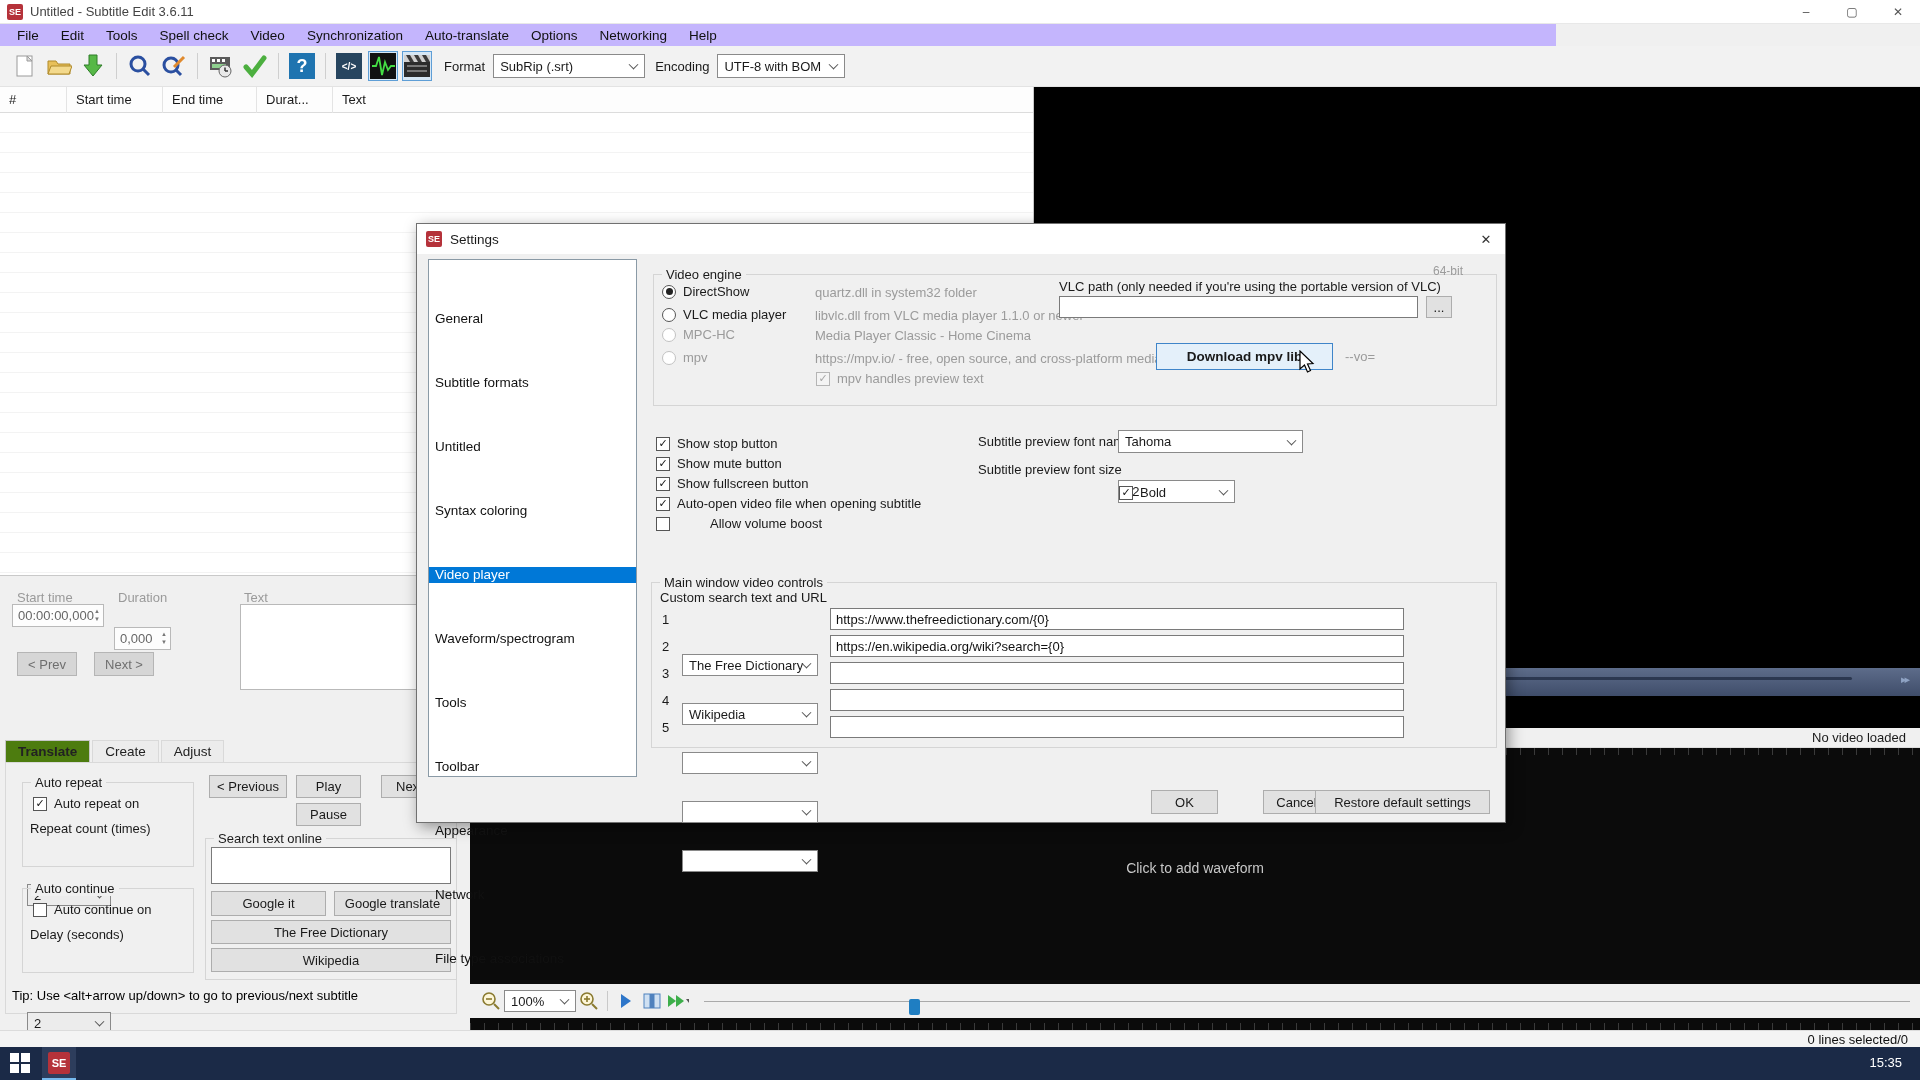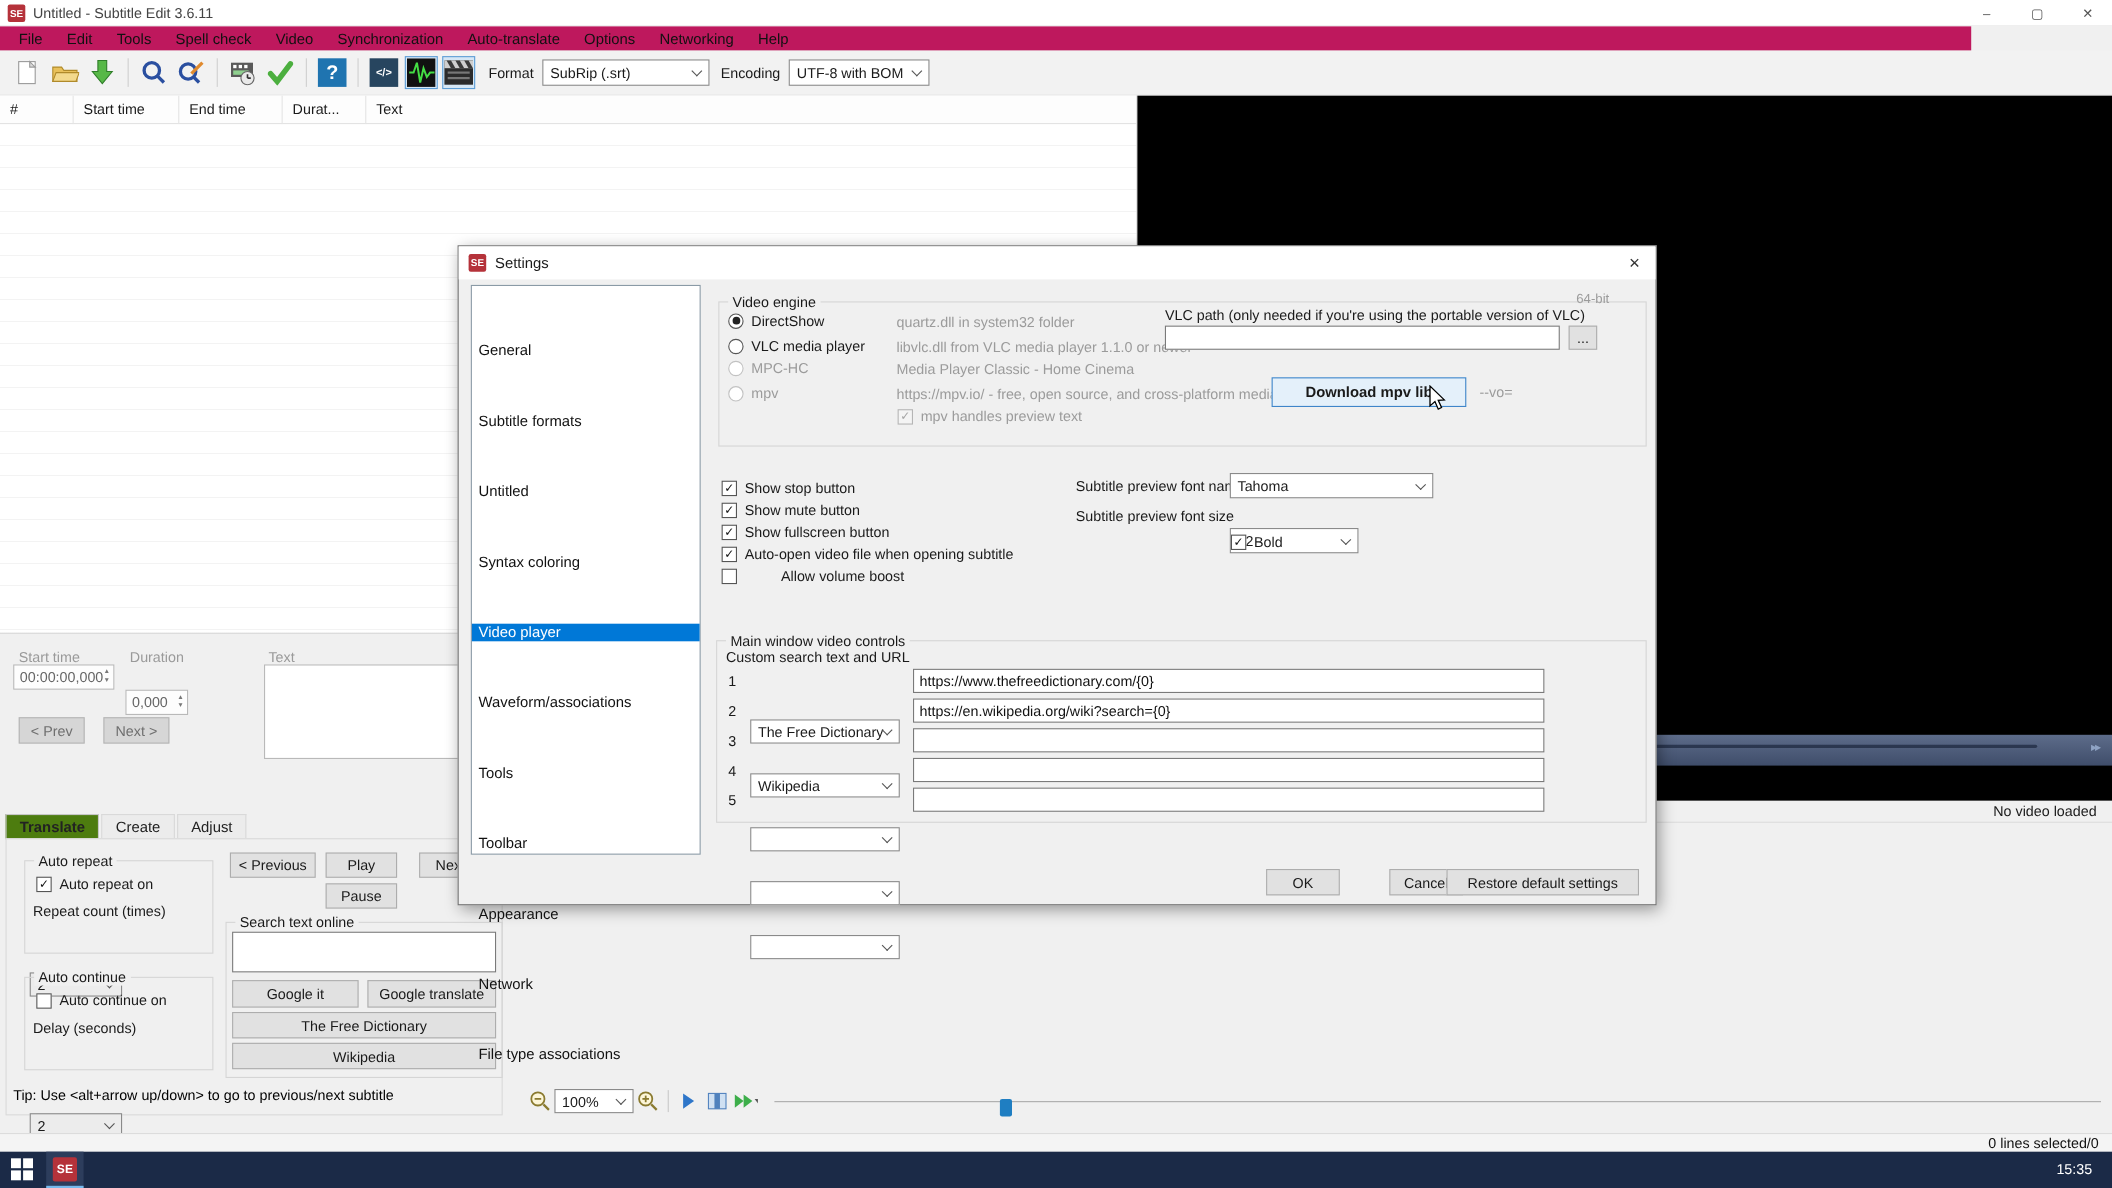--- a/index.html
+++ b/index.html
@@ -8,21 +8,21 @@
   #screen { position:relative; width:1920px; height:1080px; background:#f0f0f0; overflow:hidden; }
   .abs { position:absolute; }
 
   
   #titlebar { left:0; top:0; width:1920px; height:24px; background:#ffffff; border-bottom:1px solid #e8e8e8; }
   .se-icon { background:#b5323a; color:#fff; font-weight:bold; display:flex; align-items:center; justify-content:center; border-radius:2px; }
   #title-text { left:30px; top:4px; font-size:13px; color:#444; }
   .winbtn { width:40px; height:23px; display:flex; align-items:center; justify-content:center; font-size:12px; color:#555; }
 
   
-  #menubar { left:0; top:24px; width:1792px; height:22px; background:#be185d; display:flex; align-items:center; padding-left:6px; }
+  #menubar { left:0; top:24px; width:1556px; height:22px; background:#c4b5fd; display:flex; align-items:center; padding-left:6px; }
   .menu-item { padding:0 11px; font-size:13.5px; color:#111; height:22px; display:flex; align-items:center; }
 
   
   #toolbar { left:0; top:46px; width:1920px; height:41px; background:#f2f2f2; display:flex; align-items:center; padding-left:8px; border-bottom:1px solid #e3e3e3; }
   .tb-icon { width:30px; height:30px; margin:0 2px; display:flex; align-items:center; justify-content:center; border:1px solid transparent; }
   .tb-icon.toggled { background:#d6e7f5; border:1px solid #5e9ed6; }
   .tb-sep { width:1px; height:26px; background:#cfcfcf; margin:0 6px; }
   .tb-label { font-size:13px; margin:0 8px 0 10px; }
   .combo { background:#fff; border:1px solid #8a8a8a; display:flex; align-items:center; position:relative; padding-left:6px; font-size:13px; }
   .combo .chev { position:absolute; right:7px; top:50%; width:7px; height:7px; border-right:1.5px solid #555; border-bottom:1.5px solid #555; transform:translateY(-70%) rotate(45deg); }
@@ -241,20 +241,25 @@
   <div class="abs" id="video-area">
     <div class="abs" id="video-ctrl-bar">
       <div class="abs" id="seek-track"></div>
       <div class="abs" id="ff-glyph">▸▸</div>
     </div>
   </div>
   <div class="abs" id="novideo-strip">
     <div class="abs" id="novideo-text">No video loaded</div>
   </div>
 
+  <div class="abs" id="waveform">
+    <div class="abs ticks" style="top:0;"></div>
+    <div class="abs" id="wf-hint">Click to add waveform</div>
+    <div class="abs ticks" style="bottom:0;"></div>
+  </div>
   <div class="abs" id="wf-controls">
     <div class="wf-icon">
       <svg width="20" height="20">
           <circle cx="8" cy="8" r="6" fill="#fdf6d8" stroke="#8a7a2f" stroke-width="1.6"></circle>
           <line x1="5" y1="8" x2="11" y2="8" stroke="#8a7a2f" stroke-width="1.6"></line>
           <line x1="13" y1="13" x2="18" y2="18" stroke="#8a7a2f" stroke-width="2"></line>
         </svg>
     </div>
     <div class="combo" id="wf-zoom-combo">
       <span>100%</span>
@@ -378,21 +383,21 @@
       <span id="dlg-title">Settings</span>
       <div id="dlg-close">✕</div>
     </div>
 
     <div class="abs" id="dlg-list">
       <div class="lst-item">General</div>
       <div class="lst-item">Subtitle formats</div>
       <div class="lst-item">Untitled</div>
       <div class="lst-item">Syntax coloring</div>
       <div class="lst-item sel">Video player</div>
-      <div class="lst-item">Waveform/associations</div>
+      <div class="lst-item">Waveform/spectrogram</div>
       <div class="lst-item">Tools</div>
       <div class="lst-item">Toolbar</div>
       <div class="lst-item">Appearance</div>
       <div class="lst-item">Network</div>
       <div class="lst-item">File type associations</div>
     </div>
 
     <div class="groupbox" style="left:236px;top:50px;width:844px;height:132px;">
       <span class="group-label">Video engine</span>
     </div>

